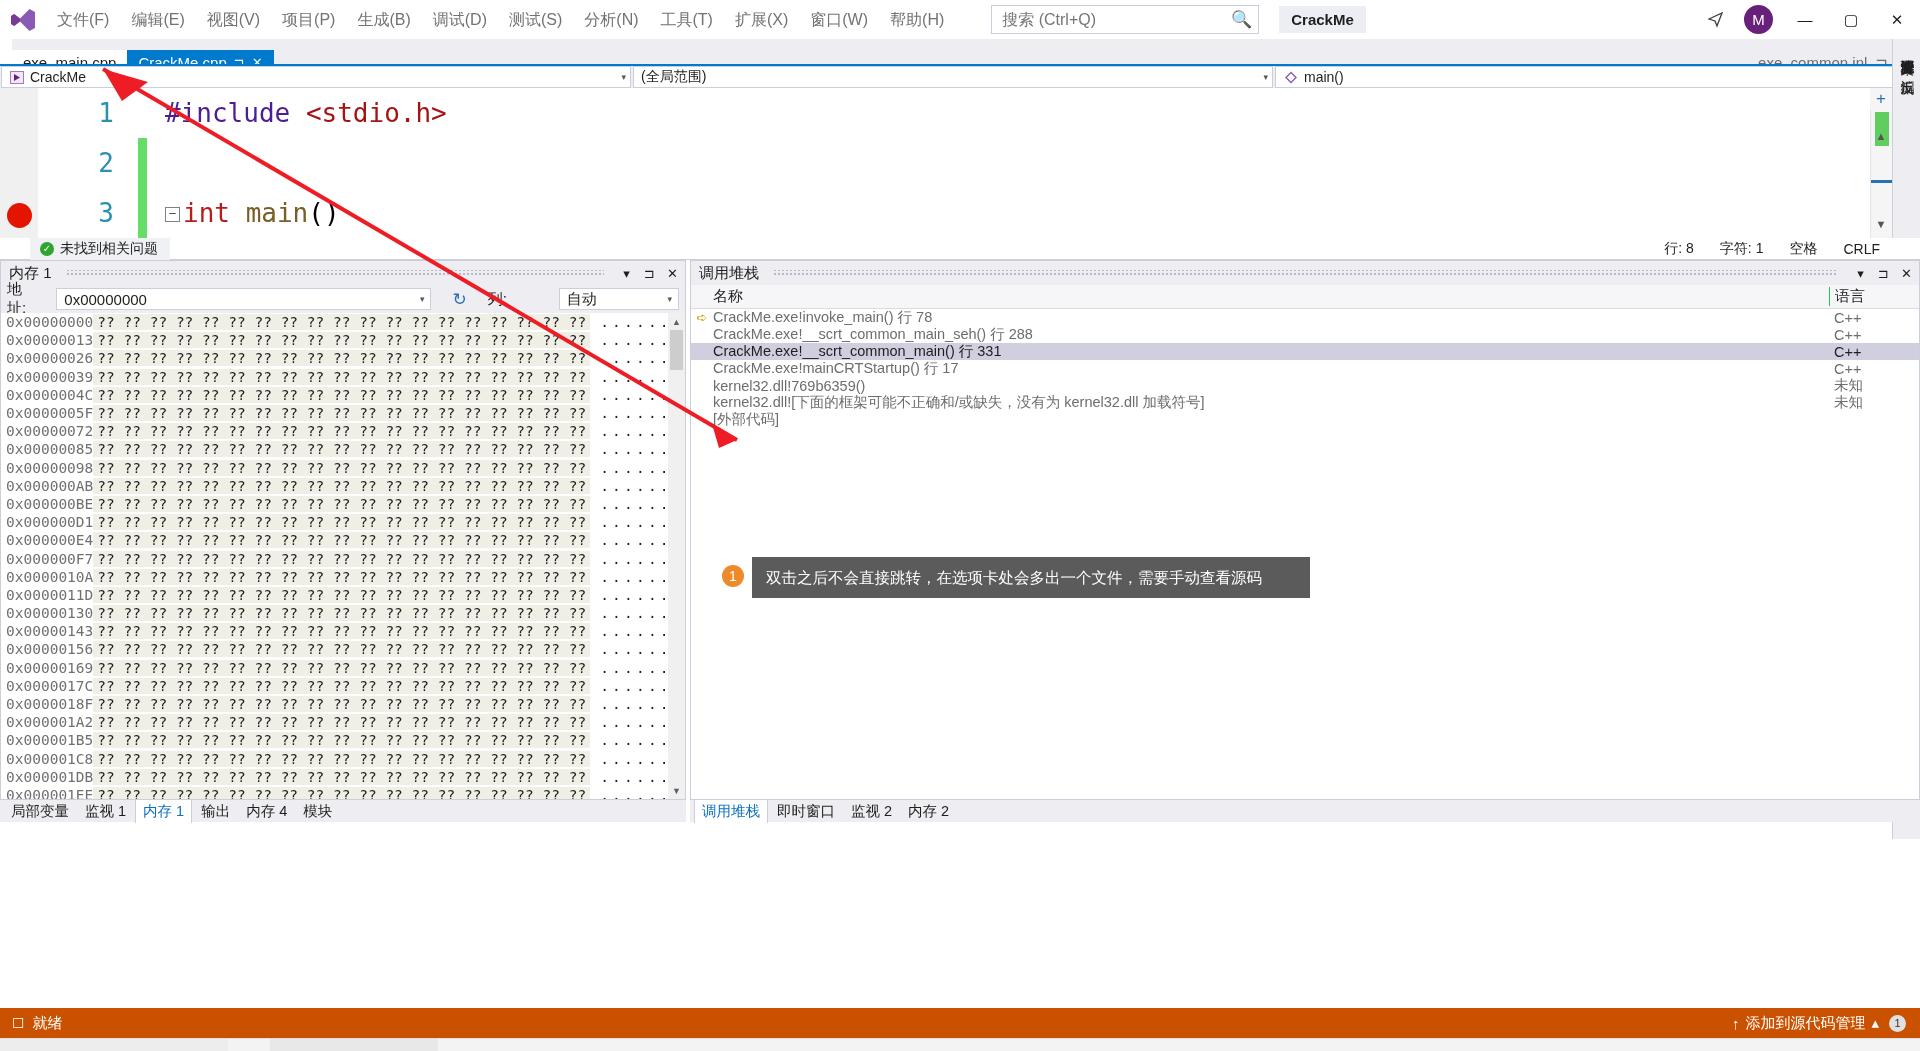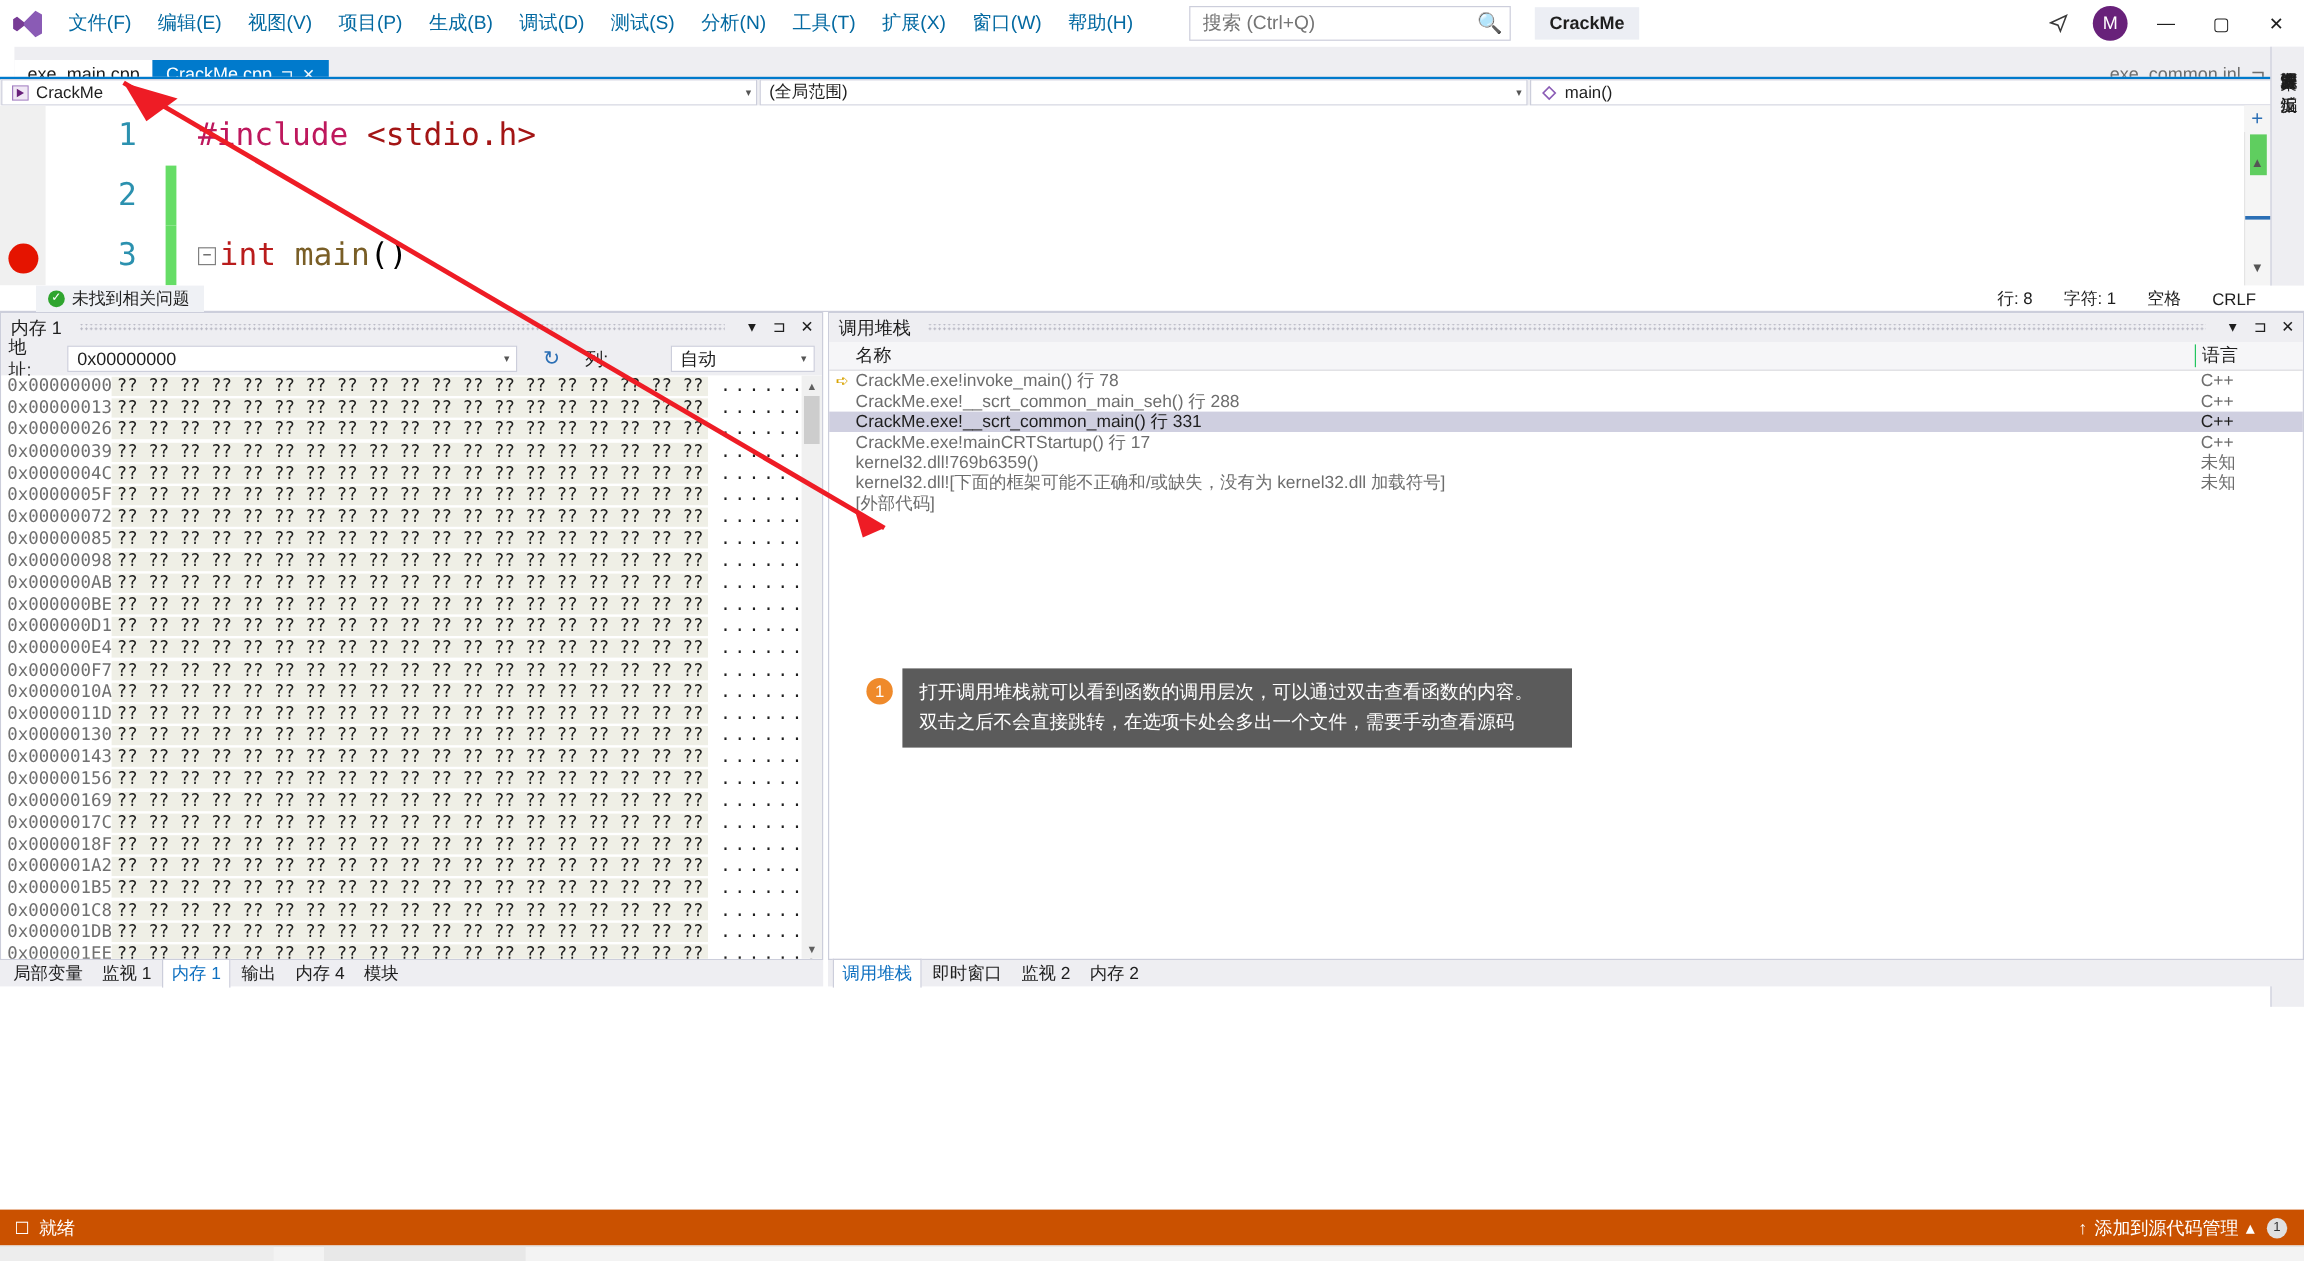--- a/index.html
+++ b/index.html
@@ -16,21 +16,21 @@
   
   .titlebar {
     position: absolute; top: 0; left: 0; width: 1920px; height: 39px;
     background: #ffffff; display: flex; align-items: center;
   }
   .vs-logo { width: 46px; height: 39px; display: flex; align-items: center; justify-content: center; }
   .vs-logo svg { display: block; }
   .menu { display: flex; align-items: center; height: 39px; }
   .menu-item {
     padding: 0 11px; height: 39px; line-height: 39px; font-size: 16px;
-    color: #0369a1; white-space: nowrap; cursor: default;
+    color: #737373; white-space: nowrap; cursor: default;
   }
   .searchbox {
     margin-left: 36px; width: 268px; height: 29px; border: 1px solid #cccedb;
     background: #fff; display: flex; align-items: center; padding: 0 6px 0 10px;
   }
   .searchbox input {
     flex: 1; border: none; outline: none; font-size: 16px; color: #6d6d6d;
     font-family: inherit; background: transparent;
   }
   .search-ico { color: #3b3b3b; font-size: 17px; line-height: 1; }
@@ -95,21 +95,21 @@
   }
   .codearea { position: absolute; top: 0; left: 38px; right: 0; height: 150px; }
   .cline { display: flex; height: 50px; align-items: center; font-family: "DejaVu Sans Mono", monospace; font-size: 26px; }
   .lnum { width: 100px; text-align: right; color: #2b91af; padding-right: 24px; font-size: 26px; }
   .chgbar { width: 9px; align-self: stretch; }
   .chgbar.green { background: #66dd66; }
   .chgbar.none { background: transparent; }
   .ctext { padding-left: 18px; white-space: pre; position: relative; }
   .kw-blue { color: #b91c1c; }
   .fn-brown { color: #795e26; }
-  .pp-gray { color: #be185d; text-align: center; }
+  .pp-gray { color: #4c1d95; text-align: center; }
   .str-red { color: #a31515; }
   .blk { color: #000; }
   .fold {
     display: inline-block; width: 15px; height: 15px; border: 1px solid #808080;
     color: #404040; font-size: 13px; line-height: 12px; text-align: center;
     font-family: "Liberation Sans", sans-serif; vertical-align: middle;
     margin-right: 3px; background: #fff;
   }
 
   
@@ -499,21 +499,20 @@
         <div class="cs-row dim">
           <span class="marker"></span>
           <span class="nm">[外部代码]</span>
           <span class="lang"></span>
         </div>
       </div>
   </div>
 
   <div class="callout-badge">1</div>
   <div class="callout">
-    <div>打开调用堆栈就可以看到函数的调用层次，可以通过双击查看函数的内容。</div>
     <div>双击之后不会直接跳转，在选项卡处会多出一个文件，需要手动查看源码</div>
   </div>
 
   <div class="docktabs-left" id="dock-left">
       <div class="dtab">局部变量</div>
       <div class="dtab">监视 1</div>
       <div class="dtab sel">内存 1</div>
       <div class="dtab">输出</div>
       <div class="dtab">内存 4</div>
       <div class="dtab">模块</div>

